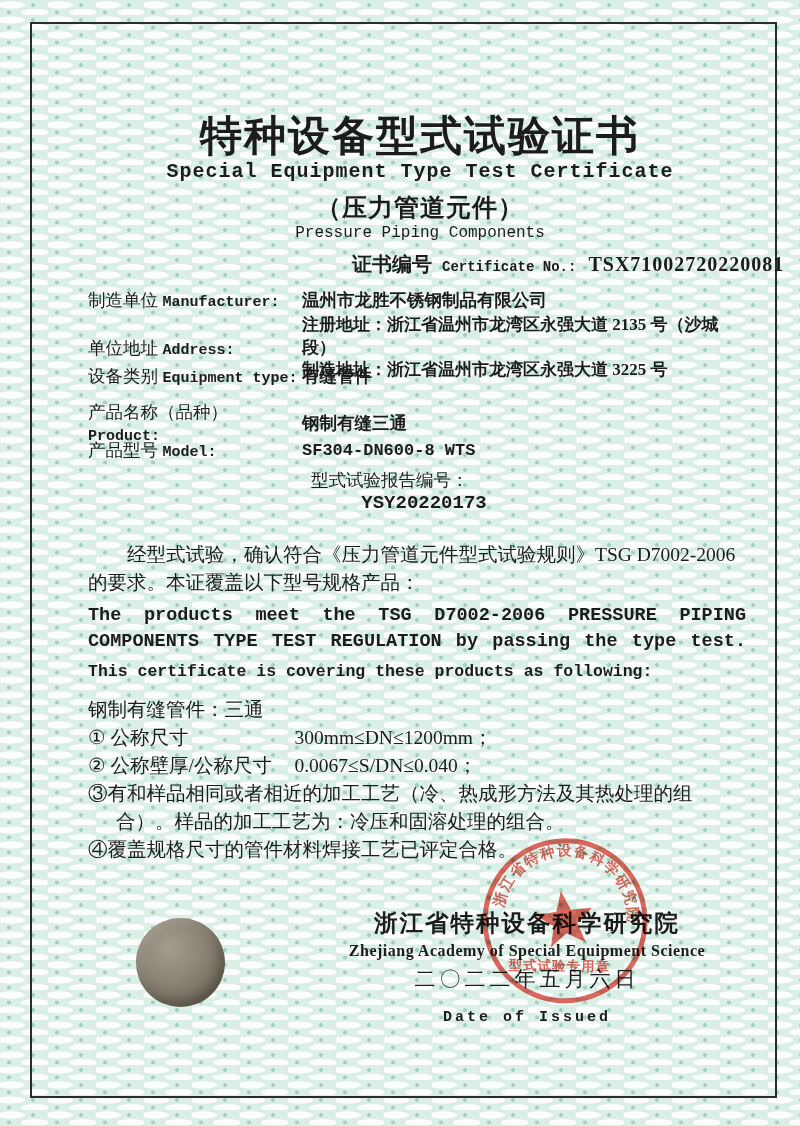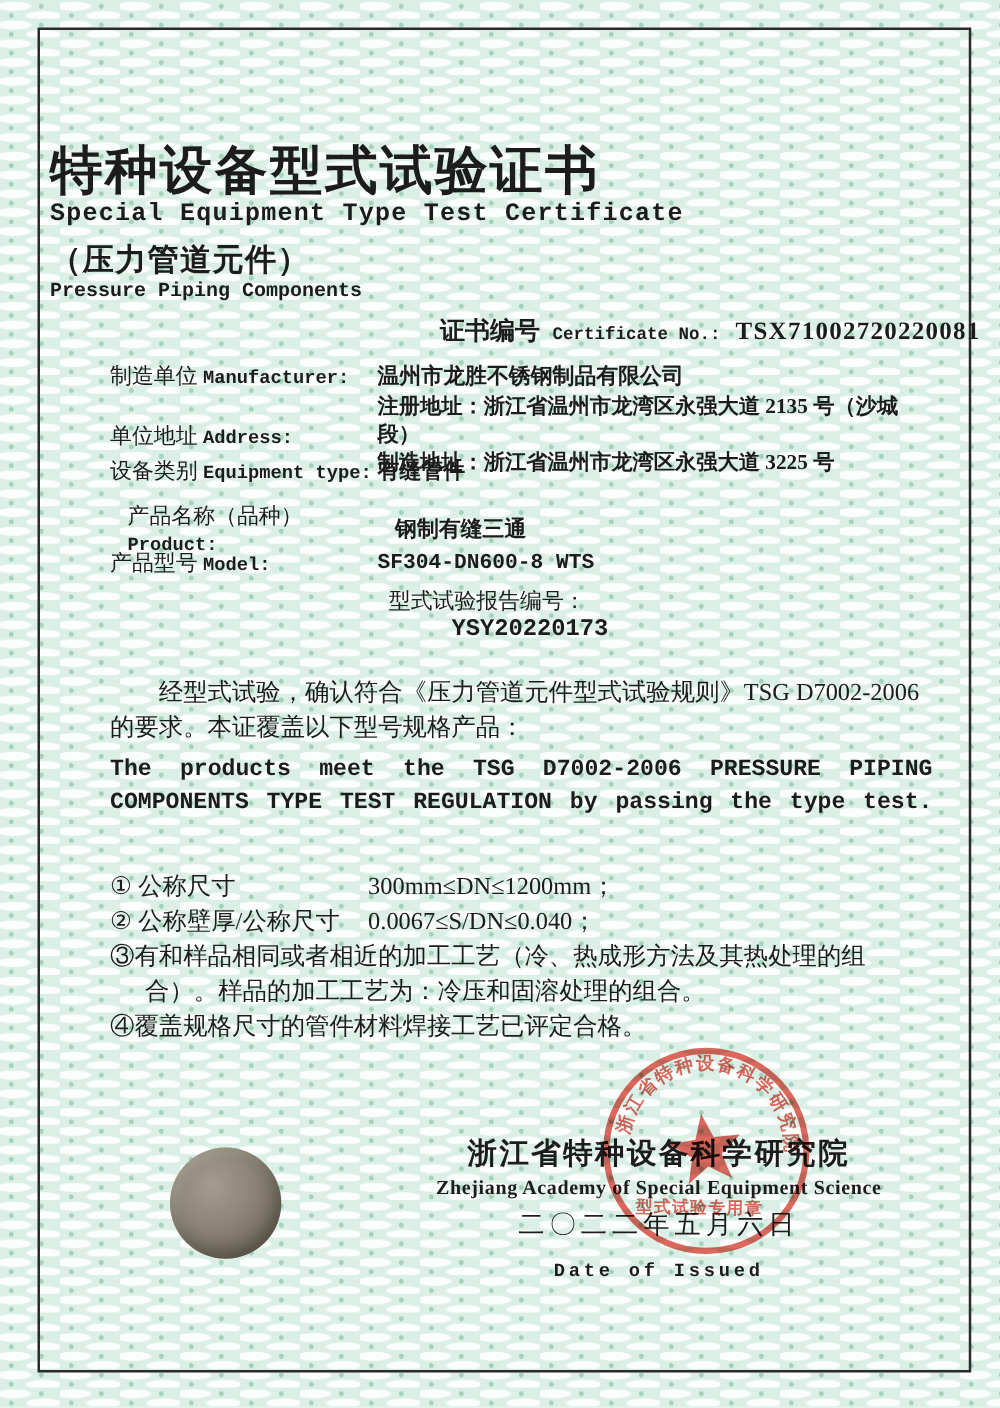--- a/index.html
+++ b/index.html
@@ -14,41 +14,41 @@
       radial-gradient(2.2px 2.2px at 33px 5px, #a5d2be 80%, rgba(165,210,190,0) 100%),
       radial-gradient(2.2px 2.2px at 9px 12.5px, #a5d2be 80%, rgba(165,210,190,0) 100%);
     background-size:48px 15px;
   }
   .mono{font-family:"Liberation Mono","DejaVu Sans Mono",monospace;}
   .frame{
     position:absolute;left:30px;top:22px;width:743px;height:1072px;
     border:2px solid #2b2b2b;pointer-events:none;
   }
   .abs{position:absolute;}
-  .ctr{left:40px;width:760px;text-align:left;}
+  .ctr{left:40px;width:760px;text-align:center;}
 
   .title-zh{top:108px;font-size:42px;font-weight:700;letter-spacing:2px;}
   .title-en{top:160px;font-size:20px;font-weight:700;letter-spacing:1px;}
   .sub-zh{top:191px;font-size:25px;font-weight:700;letter-spacing:1px;}
-  .sub-en{top:224px;font-size:16px;font-weight:700;}
+  .sub-en{top:224px;font-size:16px;font-weight:400;}
 
   .certline{top:251px;left:352px;white-space:nowrap;}
   .certline .l1{font-size:20px;font-weight:700;text-align:right;}
   .certline .l2{font-size:14px;font-weight:700;margin-left:6px;}
   .certline .l3{font-size:20px;font-weight:600;letter-spacing:1px;margin-left:8px;}
 
   .row{position:absolute;left:88px;width:660px;display:flex;align-items:center;}
   .row .lab{width:214px;flex:none;font-size:17.5px;}
   .row .lab .en{font-size:15px;font-weight:600;}
   .row .val{flex:1;font-size:17.5px;font-weight:bold;}
   .r1{top:288px;}
   .r2{top:314px;}
   .r2 .val div{font-size:17px;line-height:22.5px;}
   .r3{top:364px;}
-  .r4{top:400px;margin-left:14px;}
+  .r4{top:400px;}
   .r5{top:438px;}
   .r5 .val{font-family:"Liberation Mono","DejaVu Sans Mono",monospace;font-size:17px;font-weight:600;}
   .r6{top:468px;flex-direction:column;}
   .r6 .lab .ln1{font-size:17.5px;}
   .r6 .lab .ln2{font-size:15px;font-weight:600;}
   .r6 .val{font-family:"Liberation Mono","DejaVu Sans Mono",monospace;font-size:19px;font-weight:600;padding-left:12px;}
 
   .stmt{position:absolute;left:88px;top:541px;width:658px;}
   .stmt .zh{margin:0;font-size:19.5px;line-height:27.5px;text-indent:2em;}
   .stmt .enb{margin:7px 0 0 0;font-size:18.5px;line-height:26px;font-weight:700;
@@ -139,23 +139,25 @@
 <div class="row r6">
   <div class="lab">
     <div class="ln1">型式试验报告编号：</div>
   </div>
   <div class="val">YSY20220173</div>
 </div>
 
 <div class="stmt">
   <p class="zh">经型式试验，确认符合《压力管道元件型式试验规则》TSG D7002-2006 的要求。本证覆盖以下型号规格产品：</p>
   <p class="enb">The products meet the TSG D7002-2006 PRESSURE PIPING COMPONENTS TYPE TEST REGULATION by passing the type test.</p>
+  <p class="enm mono">This certificate is covering these products as following:</p>
 </div>
 
 <div class="cov">
+  <div class="hd">钢制有缝管件：三通</div>
   <div class="ci">
     <span class="num">①</span><span class="nm">公称尺寸</span><span class="sp">300mm≤DN≤1200mm；</span>
   </div>
   <div class="ci">
     <span class="num">②</span><span class="nm">公称壁厚/公称尺寸</span><span class="sp">0.0067≤S/DN≤0.040；</span>
   </div>
   <div class="ct">
     <span class="num">③</span><span>有和样品相同或者相近的加工工艺（冷、热成形方法及其热处理的组合）。样品的加工工艺为：冷压和固溶处理的组合。</span>
   </div>
   <div class="ct">

